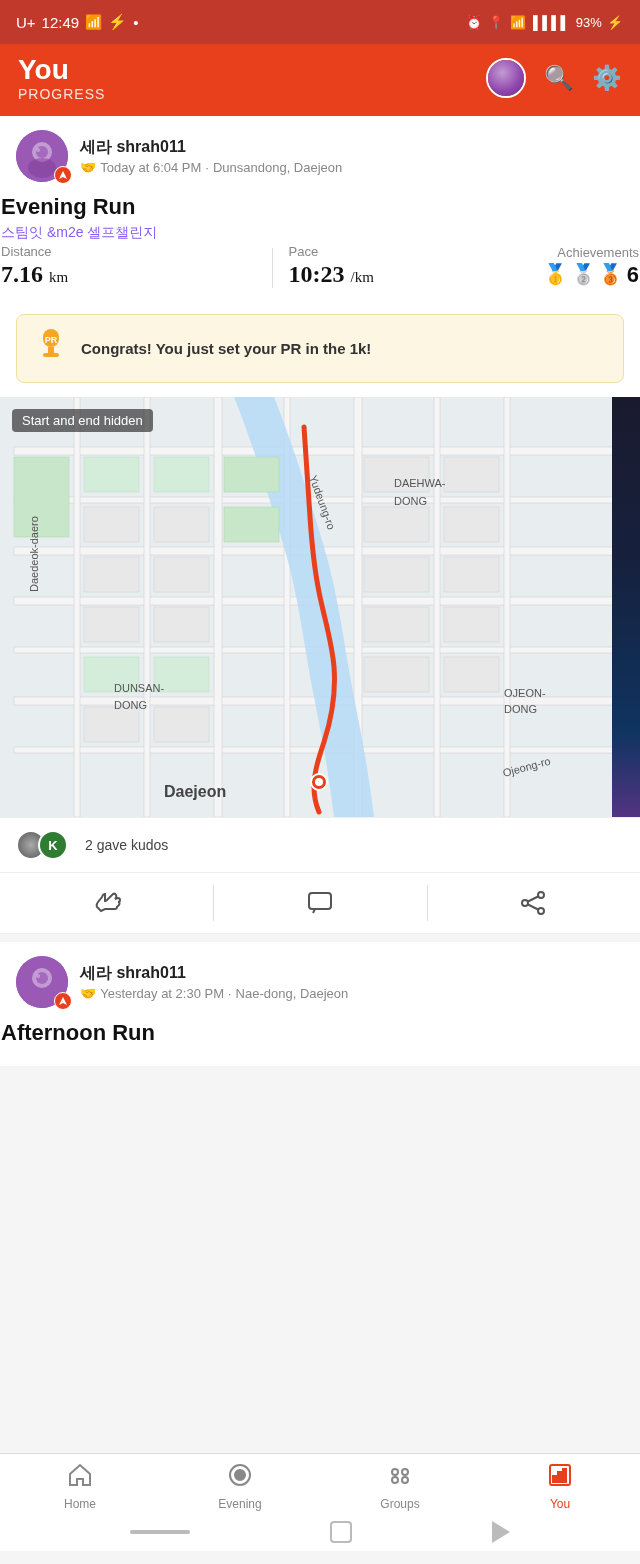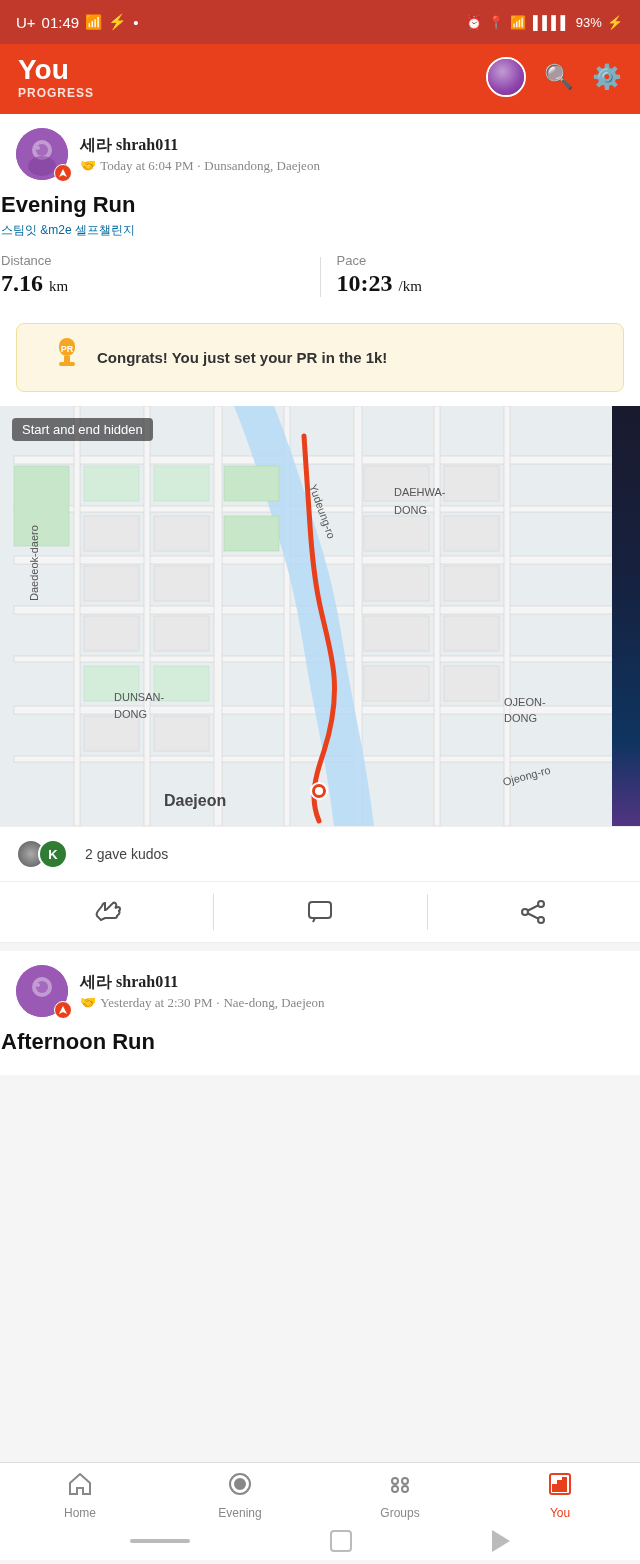--- a/index.html
+++ b/index.html
@@ -21,21 +21,21 @@
     
     .header {
       background: #e8401c;
       padding: 10px 18px 14px;
       display: flex;
       justify-content: space-between;
       align-items: center;
     }
     .header-title-block { }
     .header-title { color: white; font-size: 28px; font-weight: bold; }
-    .header-subtitle { color: rgba(255,255,255,0.85); font-size: 12px; font-weight: 700; letter-spacing: 1px; }
+    .header-subtitle { color: rgba(255,255,255,0.85); font-size: 14px; font-weight: 400; letter-spacing: 1px; }
     .header-icons { display: flex; gap: 18px; align-items: center; }
     .header-avatar { width: 40px; height: 40px; border-radius: 50%; overflow: hidden; background: #9b59b6; border: 2px solid white; }
     .header-avatar-inner {
       width: 100%; height: 100%;
       background: radial-gradient(circle at 40% 35%, #c39bd3, #8e44ad 60%, #6c3483);
       display: flex; align-items: center; justify-content: center;
     }
     .icon-btn { color: white; font-size: 24px; cursor: pointer; }
 
     
@@ -45,45 +45,45 @@
     .avatar-circle {
       width: 52px; height: 52px; border-radius: 50%; overflow: hidden;
       background: radial-gradient(circle at 40% 35%, #c39bd3, #8e44ad 60%, #6c3483);
     }
     .strava-badge {
       position: absolute; bottom: -2px; right: -4px;
       background: #e8401c; border-radius: 50%; width: 18px; height: 18px;
       display: flex; align-items: center; justify-content: center;
       color: white; font-size: 9px; font-weight: bold; border: 1.5px solid white;
     }
-    .activity-meta { flex: 1; font-family: Liberation Serif, serif; }
+    .activity-meta { flex: 1; }
     .activity-user { font-size: 16px; font-weight: 600; color: #222; }
     .activity-time { font-size: 13px; color: #888; display: flex; align-items: center; gap: 4px; margin-top: 2px; }
     .activity-body { padding: 4px 1px 12px; }
     .activity-title { font-size: 22px; font-weight: 700; color: #111; margin-bottom: 4px; }
-    .activity-tag { font-size: 12px; color: #0369a1; margin-bottom: 14px; }
+    .activity-tag { font-size: 14px; color: #8b5cf6; margin-bottom: 2px; }
     .activity-desc { font-size: 14px; color: #555; margin-bottom: 14px; }
 
     .stats-row { display: flex; align-items: center; gap: 0; margin-bottom: 14px; }
     .stat-block { flex: 1; }
     .stat-divider { width: 1px; background: #ddd; margin: 4px 16px 0; align-self: stretch; }
     .stat-label { font-size: 13px; color: #888; margin-bottom: 2px; }
     .stat-value { font-size: 24px; font-weight: 700; color: #111; font-family: Liberation Serif, serif; }
     .stat-unit { font-size: 15px; font-weight: 400; color: #111; }
     .achievements-block { margin-left: auto; text-align: right; }
     .medals { display: flex; gap: 3px; justify-content: flex-end; font-size: 20px; }
     .medal-count { font-size: 22px; font-weight: 700; color: #111; }
 
     
     .pr-banner {
       background: #fdf6e3;
       border: 1px solid #f0e0a0;
       border-radius: 8px;
       margin: 0 16px 14px;
-      padding: 12px 32px;
+      padding: 12px 16px;
       display: flex;
       align-items: center;
       gap: 12px;
     }
     .pr-icon { font-size: 28px; }
     .pr-text { font-size: 15px; font-weight: 600; color: #333; }
 
     
     .map-container {
       position: relative;
@@ -151,21 +151,21 @@
       width: 1px;
       background: #ddd;
     }
 
     
     .second-card { background: white; padding-bottom: 4px; }
 
     
     .bottom-nav {
       position: fixed;
-      bottom: 4px;
+      bottom: 13px;
       width: 640px;
       background: white;
       border-top: 1px solid #ddd;
     }
     .nav-row {
       display: flex;
       justify-content: space-around;
       padding: 8px 0 4px;
     }
     .nav-item {
@@ -206,21 +206,21 @@
     .run-path { fill: none; stroke: #e8401c; stroke-width: 5; stroke-linecap: round; stroke-linejoin: round; }
     .map-text { font-family: Arial; font-size: 11px; fill: #555; font-weight: 500; }
     .map-text-lg { font-family: Arial; font-size: 16px; fill: #444; font-weight: 600; }
   </style>
 </head>
 <body>
 
 <div class="status-bar">
   <div class="status-left">
     <span>U+</span>
-    <span>01:49</span>
+    <span>12:49</span>
     <span style="font-size:14px;">📶</span>
     <span>⚡</span>
     <span>•</span>
   </div>
   <div class="status-right">
     <span>⏰</span>
     <span>📍</span>
     <span>📶</span>
     <span>▌▌▌▌</span>
     <span>93%</span>
@@ -281,20 +281,29 @@
           <span>7.16</span>
           <span class="stat-unit">km</span>
         </div>
       </div>
       <div class="stat-divider"></div>
       <div class="stat-block">
         <div class="stat-label">Pace</div>
         <div class="stat-value">
           <span>10:23</span>
           <span class="stat-unit">/km</span>
+        </div>
+      </div>
+      <div class="achievements-block">
+        <div class="stat-label">Achievements</div>
+        <div class="medals">
+          <span>🥇</span>
+          <span>🥈</span>
+          <span>🥉</span>
+          <span class="medal-count">6</span>
         </div>
       </div>
     </div>
   </div>
 
   <div class="pr-banner">
     <span class="pr-icon">
       <svg width="36" height="36" viewBox="0 0 36 36">
         <rect x="10" y="2" width="16" height="18" rx="8" fill="#f5a623"></rect>
         <text x="18" y="16" font-family="Arial" font-size="9" font-weight="bold" fill="white" text-anchor="middle">PR</text>

